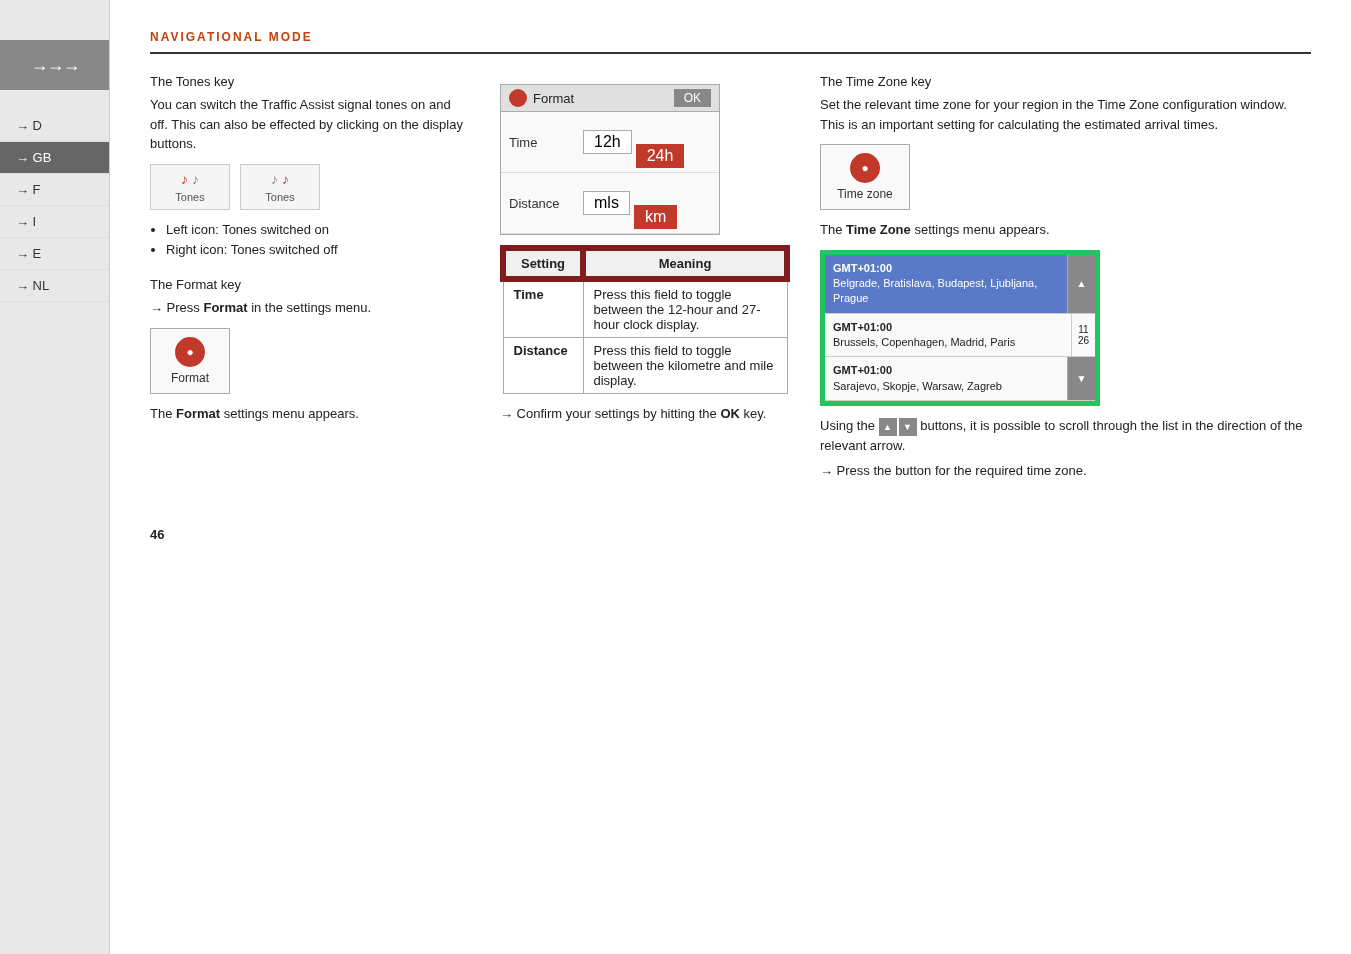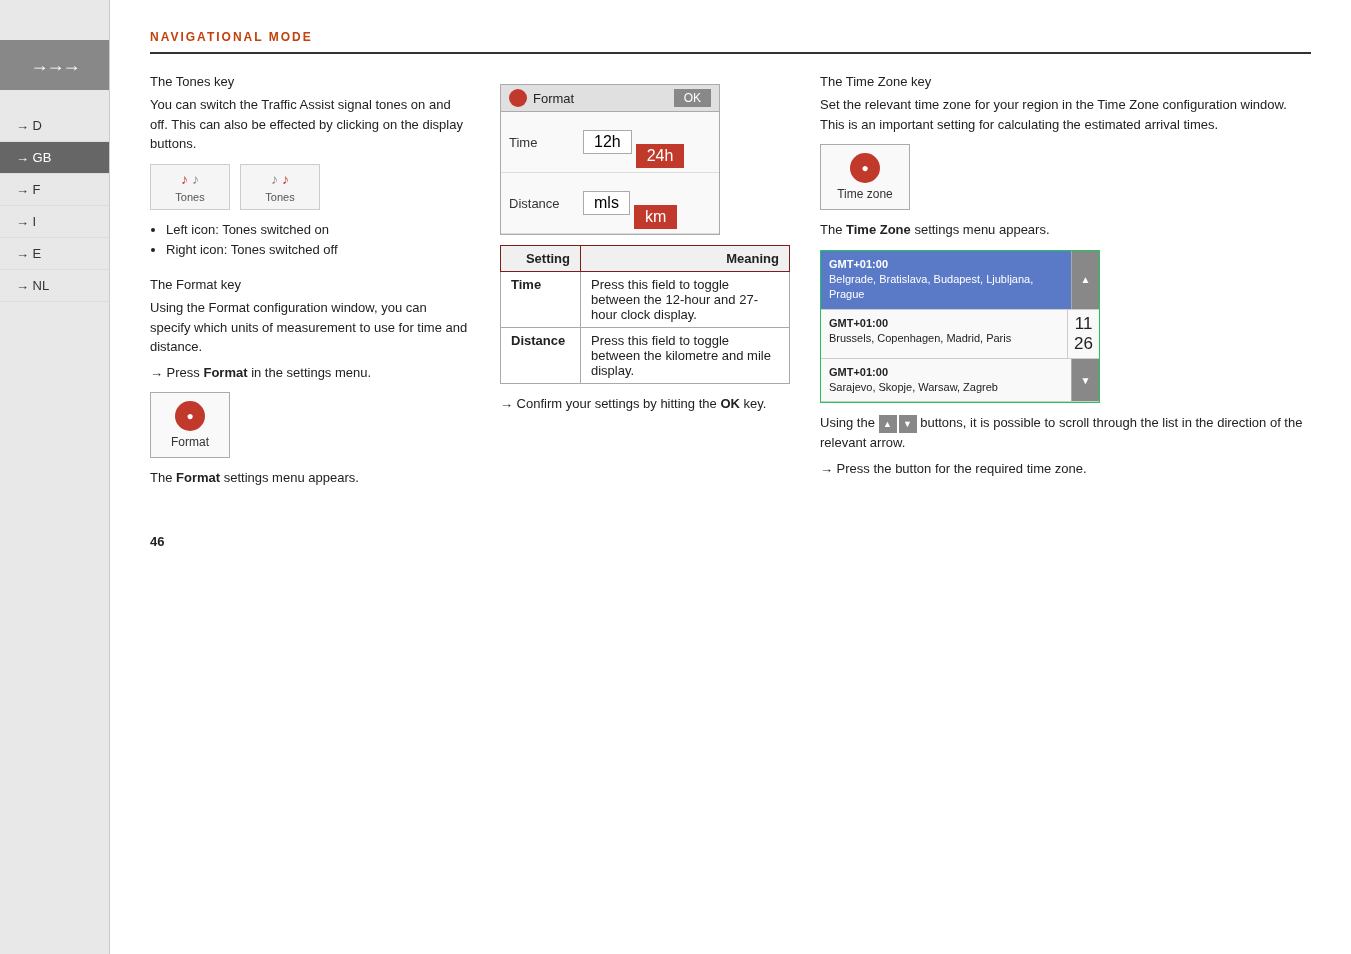--- a/index.html
+++ b/index.html
@@ -234,42 +234,42 @@
     
     .settings-table {
       border-collapse: collapse;
       width: 100%;
       margin: 10px 0;
       border: 1px solid #aaa;
     }
 
     .settings-table th {
       background: #f0f0f0;
-      border: 1px solid #7f1d1d;
+      border: 6px solid #7f1d1d;
       padding: 5px 10px;
-      text-align: right;
+      text-align: center;
       font-size: 13px;
       font-weight: bold;
     }
 
     .settings-table td {
       border: 1px solid #aaa;
       padding: 5px 10px;
       font-size: 13px;
       vertical-align: top;
     }
 
     .settings-table td:first-child {
       font-weight: bold;
       width: 80px;
     }
 
     
     .timezone-widget {
-      border: 1px solid #22c55e;
+      border: 5px solid #22c55e;
       width: 280px;
       margin: 10px 0;
       background: #f9f9f9;
     }
 
     .timezone-circle {
       width: 30px;
       height: 30px;
       border-radius: 50%;
       background: #c0392b;
@@ -392,21 +392,20 @@
             <span class="tone-label">Tones</span>
           </div>
         </div>
 
         <ul class="bullet-list">
           <li>Left icon: Tones switched on</li>
           <li>Right icon: Tones switched off</li>
         </ul>
 
         <div class="section-title">The Format key</div>
-        <p>Using the Format configuration window, you can specify which units of measurement to use for time and distance.</p>
         <p class="arrow-text">→ Press <strong>Format</strong> in the settings menu.</p>
 
         <div class="format-icon-widget">
           <div class="format-circle">●</div>
           <span class="format-icon-label">Format</span>
         </div>
 
         <p>The <strong>Format</strong> settings menu appears.</p>
       </div>
 
@@ -477,21 +476,21 @@
             <div style="display:flex; flex-direction:column; width:28px; border-left:1px solid #aaa;">
               <button class="tz-scroll-btn">▲</button>
             </div>
           </div>
 
           <div class="tz-row">
             <div class="tz-text">
               <div style="font-size:11px; font-weight:bold;">GMT+01:00</div>
               <div style="font-size:11px;">Brussels, Copenhagen, Madrid, Paris</div>
             </div>
-            <div style="display:flex; flex-direction:column; align-items:center; justify-content:center; border-left:1px solid #ccc; padding:4px 6px; font-size:17px;text-align:right;">
+            <div style="display:flex; flex-direction:column; align-items:center; justify-content:center; border-left:1px solid #ccc; padding:4px 6px; font-size:10px;text-align:right;">
               <div>11</div>
               <div>26</div>
             </div>
           </div>
 
           <div class="tz-row">
             <div class="tz-text">
               <div style="font-size:11px; font-weight:bold;">GMT+01:00</div>
               <div style="font-size:11px;">Sarajevo, Skopje, Warsaw, Zagreb</div>
             </div>

